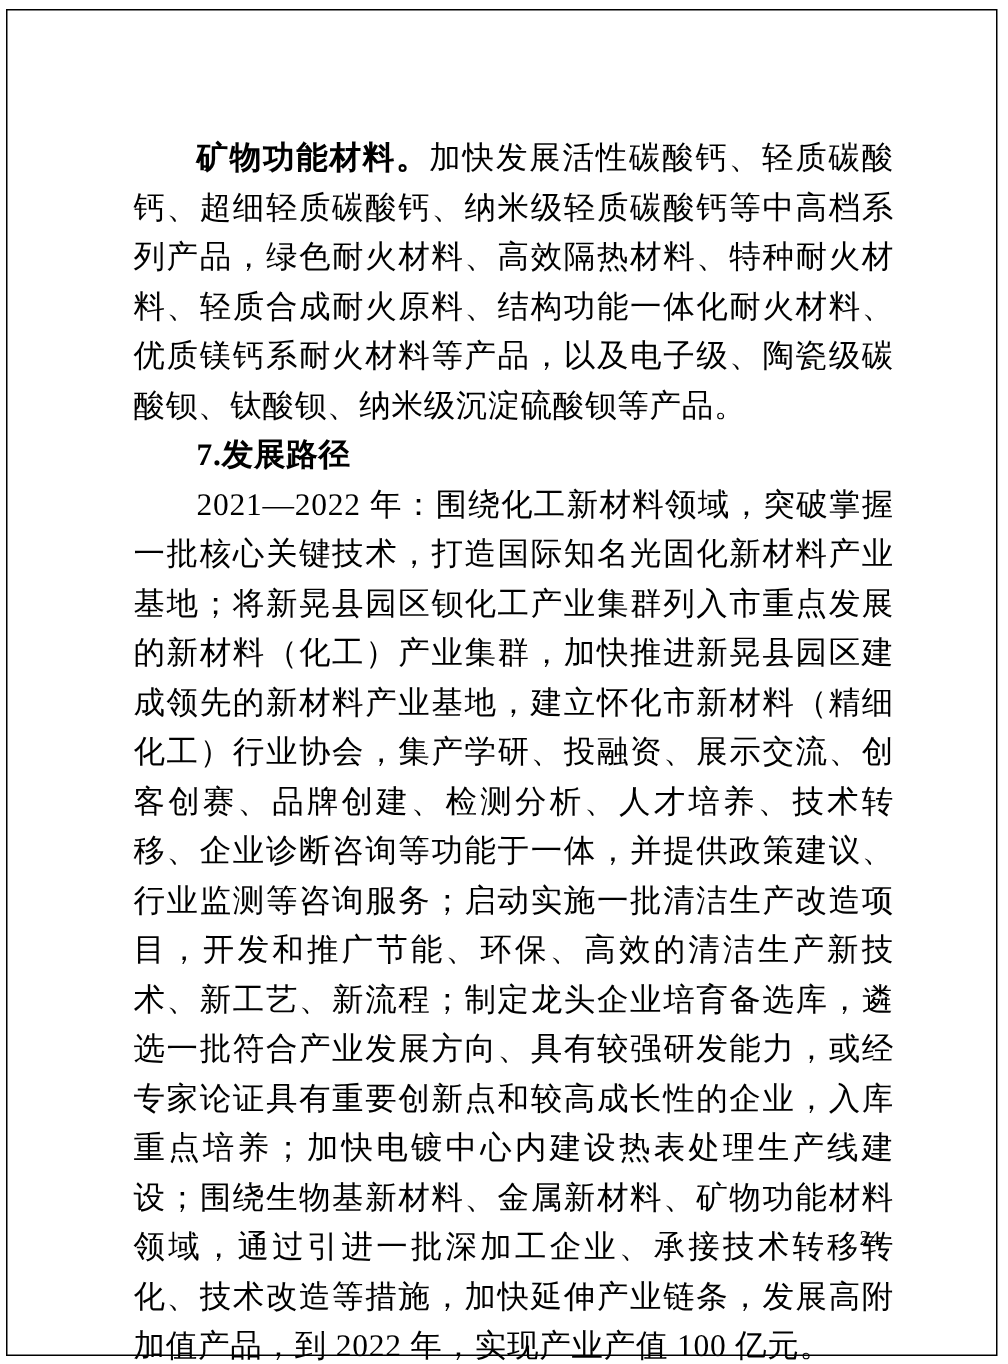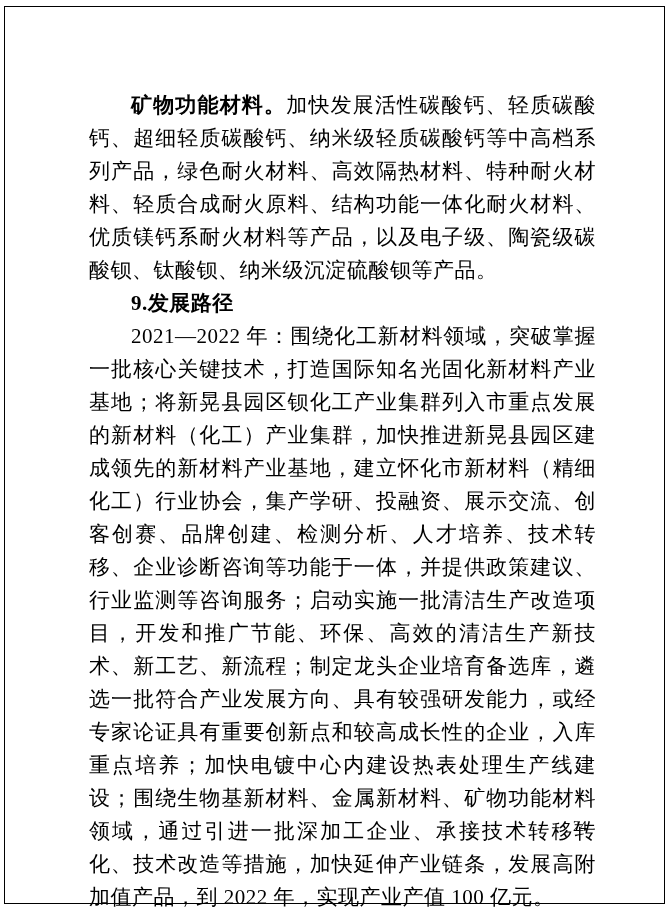--- a/index.html
+++ b/index.html
@@ -64,21 +64,21 @@
 </head>
 <body>
 
 <div class="viewport">
   <div class="page-frame">
 
     <div class="content">
 
       <p class="para"><span class="lead-bold">矿物功能材料。</span><span>加快发展活性碳酸钙、轻质碳酸钙、超细轻质碳酸钙、纳米级轻质碳酸钙等中高档系列产品，绿色耐火材料、高效隔热材料、特种耐火材料、轻质合成耐火原料、结构功能一体化耐火材料、优质镁钙系耐火材料等产品，以及电子级、陶瓷级碳酸钡、钛酸钡、纳米级沉淀硫酸钡等产品。</span></p>
 
-      <p class="section-heading">9.发展路径</p>
+      <p class="section-heading">7.发展路径</p>
 
       <p class="para">2021—2022 年：围绕化工新材料领域，突破掌握一批核心关键技术，打造国际知名光固化新材料产业基地；将新晃县园区钡化工产业集群列入市重点发展的新材料（化工）产业集群，加快推进新晃县园区建成领先的新材料产业基地，建立怀化市新材料（精细化工）行业协会，集产学研、投融资、展示交流、创客创赛、品牌创建、检测分析、人才培养、技术转移、企业诊断咨询等功能于一体，并提供政策建议、行业监测等咨询服务；启动实施一批清洁生产改造项目，开发和推广节能、环保、高效的清洁生产新技术、新工艺、新流程；制定龙头企业培育备选库，遴选一批符合产业发展方向、具有较强研发能力，或经专家论证具有重要创新点和较高成长性的企业，入库重点培养；加快电镀中心内建设热表处理生产线建设；围绕生物基新材料、金属新材料、矿物功能材料领域，通过引进一批深加工企业、承接技术转移转化、技术改造等措施，加快延伸产业链条，发展高附加值产品，到 2022 年，实现产业产值 100 亿元。</p>
 
     </div>
 
     <div class="page-number">24</div>
 
   </div>
 </div>
 

